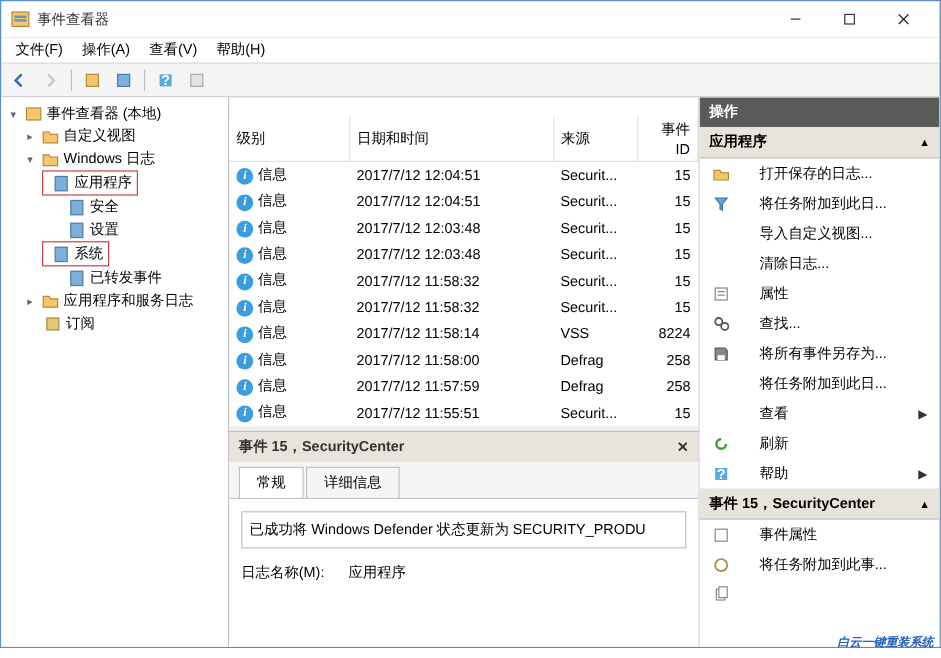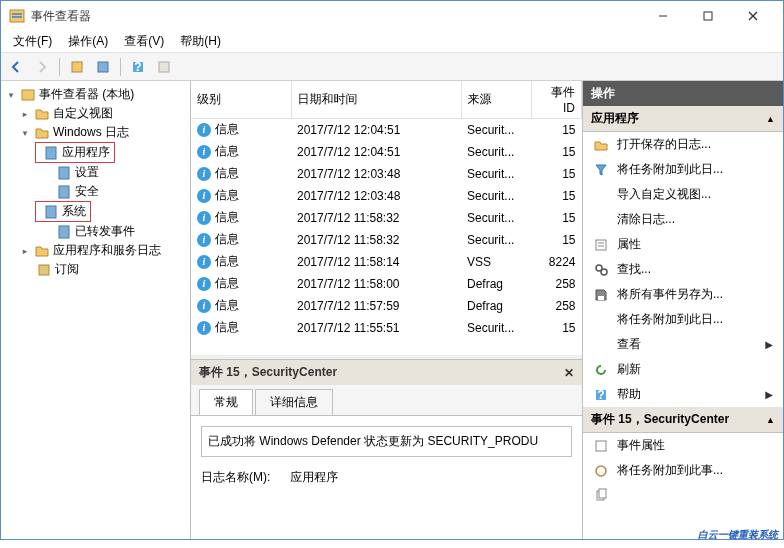--- a/index.html
+++ b/index.html
@@ -19,36 +19,36 @@
 .tree-item { display: flex; align-items: center; padding: 1px 2px; white-space: nowrap; }
 .tree-toggle { width: 12px; height: 12px; display: flex; align-items: center; justify-content: center; color: #666; font-size: 9px; }
 .tree-icon { width: 16px; height: 16px; margin: 0 3px; display: flex; align-items: center; justify-content: center; }
 .indent-1 { padding-left: 16px; }
 .indent-2 { padding-left: 32px; }
 .highlight-red { border: 1px solid #d04040; display: inline-flex; }
 .middle-panel { flex: 1; display: flex; flex-direction: column; border-right: 1px solid #c0c0c0; overflow: hidden; }
 .panel-header { background: #5a5a5a; color: #fff; padding: 4px 8px; font-weight: bold; }
 .panel-header-light { background: #e8e4dc; color: #333; padding: 4px 8px; font-weight: bold; display: flex; align-items: center; }
 .panel-header-light .close-x { margin-left: auto; font-weight: bold; cursor: pointer; }
-.event-list { flex: 1; overflow: auto; background: #fff; }
+.event-list { flex: 1; overflow: auto; background: #fff; margin-top: 16px; }
 .event-table { width: 100%; border-collapse: collapse; }
 .event-table th { text-align: left; padding: 3px 6px; background: #fff; border-right: 1px solid #e0e0e0; border-bottom: 1px solid #e0e0e0; font-weight: normal; }
 .event-table td { padding: 2px 6px; border-bottom: 1px solid transparent; white-space: nowrap; }
 .info-icon { width: 14px; height: 14px; display: inline-flex; align-items: center; justify-content: center; border-radius: 50%; background: #3a9de0; color: #fff; font-size: 10px; font-weight: bold; margin-right: 4px; font-style: italic; font-family: Georgia, serif; }
 .detail-panel { height: 180px; border-top: 1px solid #c0c0c0; display: flex; flex-direction: column; }
 .tab-row { display: flex; background: #f5f5f5; border-bottom: 1px solid #c0c0c0; padding: 4px 8px 0; }
 .tab { padding: 4px 14px; border: 1px solid #c0c0c0; border-bottom: none; background: #fff; margin-right: 2px; }
 .tab.inactive { background: #f5f5f5; }
 .detail-body { flex: 1; padding: 10px; background: #fff; }
 .detail-text { border: 1px solid #c0c0c0; padding: 6px; margin-bottom: 12px; background: #fff; }
 .detail-row { display: flex; align-items: center; gap: 20px; }
 .actions-panel { width: 200px; background: #fff; display: flex; flex-direction: column; overflow: auto; }
 .action-section-hdr { background: #e8e4dc; padding: 4px 8px; font-weight: bold; border-bottom: 1px solid #c0c0c0; display: flex; align-items: center; }
 .action-section-hdr .tri { margin-left: auto; font-size: 9px; }
-.action-item { display: flex; align-items: center; padding: 4px 10px; gap: 8px; }
+.action-item { display: flex; align-items: center; padding: 4px 10px; gap: 24px; }
 .action-item .arrow { margin-left: auto; font-size: 10px; color: #333; }
 .action-icon { width: 16px; height: 16px; display: flex; align-items: center; justify-content: center; }
 .hsplit-handle { height: 4px; background: #f0f0f0; cursor: ns-resize; }
 .icon-folder { fill: #f4c868; }
 .icon-log { fill: #7db0d8; }
 svg { display: block; }
 .watermark { position: absolute; right: 6px; bottom: 6px; font-size: 10px; font-weight: bold; color: #2860c0; font-style: italic; pointer-events: none; }
 </style>
 </head>
 <body>
@@ -162,29 +162,29 @@
               </svg>
             </span>
         <span>应用程序</span>
       </span></div>
       <div class="tree-item indent-2" style="padding-left:50px">
         <span class="tree-icon">
             <svg width="14" height="14">
               <rect class="icon-log" x="2" y="1" width="10" height="12" stroke="#4a7aa8"></rect>
             </svg>
           </span>
+        <span>安全</span>
+      </div>
+      <div class="tree-item indent-2" style="padding-left:50px">
+        <span class="tree-icon">
+            <svg width="14" height="14">
+              <rect class="icon-log" x="2" y="1" width="10" height="12" stroke="#4a7aa8"></rect>
+            </svg>
+          </span>
         <span>设置</span>
-      </div>
-      <div class="tree-item indent-2" style="padding-left:50px">
-        <span class="tree-icon">
-            <svg width="14" height="14">
-              <rect class="icon-log" x="2" y="1" width="10" height="12" stroke="#4a7aa8"></rect>
-            </svg>
-          </span>
-        <span>安全</span>
       </div>
       <div class="indent-2"><span class="highlight-red tree-item" style="padding:1px 4px">
         <span class="tree-icon">
               <svg width="14" height="14">
                 <rect class="icon-log" x="2" y="1" width="10" height="12" stroke="#4a7aa8"></rect>
               </svg>
             </span>
         <span>系统</span>
       </span></div>
       <div class="tree-item indent-2" style="padding-left:50px">

